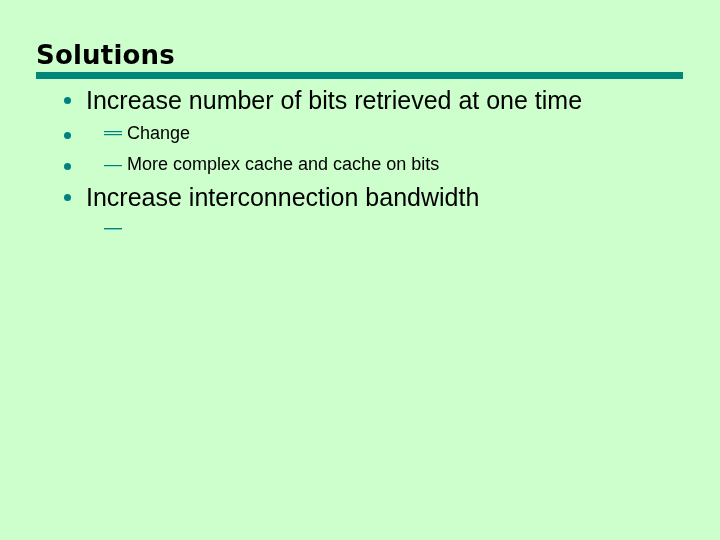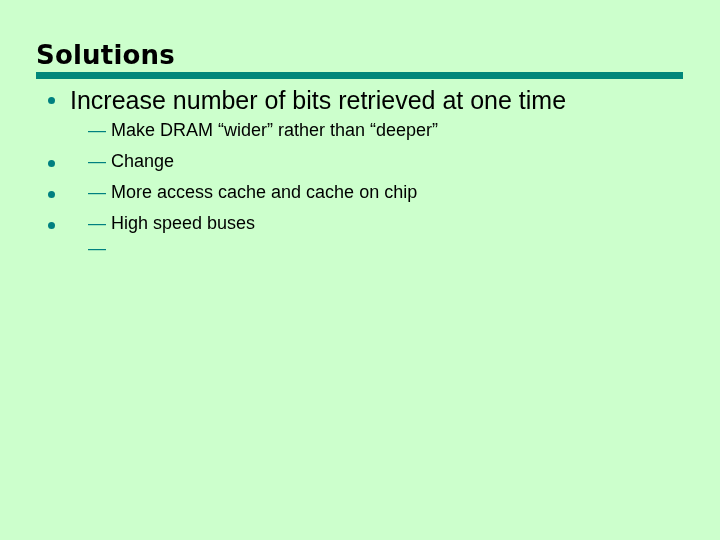--- a/index.html
+++ b/index.html
@@ -44,21 +44,21 @@
     left: 36px;
     top: 72px;
     width: 647px;
     height: 7px;
     background: #00877a;
   }
 
   
   .body-block {
     position: absolute;
-    left: 36px;
+    left: 52px;
     top: 86px;
     width: 660px;
   }
 
   ul.level1 {
     list-style: none;
     margin: 0;
     padding: 0;
   }
 
@@ -118,51 +118,50 @@
 
   <div class="body-block">
     <ul class="level1">
 
       <li class="l1">
         <span class="l1-bullet"></span>
         <span class="l1-text">Increase number of bits retrieved at one time</span>
         <ul class="level2">
           <li class="l2">
             <span class="l2-dash">—</span>
-            <span>Make DRAM “wider” rather than “deeper”</span>
           </li>
         </ul>
       </li>
 
       <li class="l1">
         <span class="l1-bullet"></span>
         <ul class="level2">
           <li class="l2">
             <span class="l2-dash">—</span>
             <span>Change</span>
           </li>
         </ul>
       </li>
 
       <li class="l1">
         <span class="l1-bullet"></span>
         <ul class="level2">
           <li class="l2">
             <span class="l2-dash">—</span>
-            <span>More access cache and cache on chip</span>
+            <span>More complex cache and cache on bits</span>
           </li>
         </ul>
       </li>
 
       <li class="l1">
         <span class="l1-bullet"></span>
+        <span class="l1-text">Increase interconnection bandwidth</span>
         <ul class="level2">
           <li class="l2">
             <span class="l2-dash">—</span>
-            <span>High speed buses</span>
           </li>
           <li class="l2">
             <span class="l2-dash">—</span>
           </li>
         </ul>
       </li>
 
     </ul>
   </div>
 

